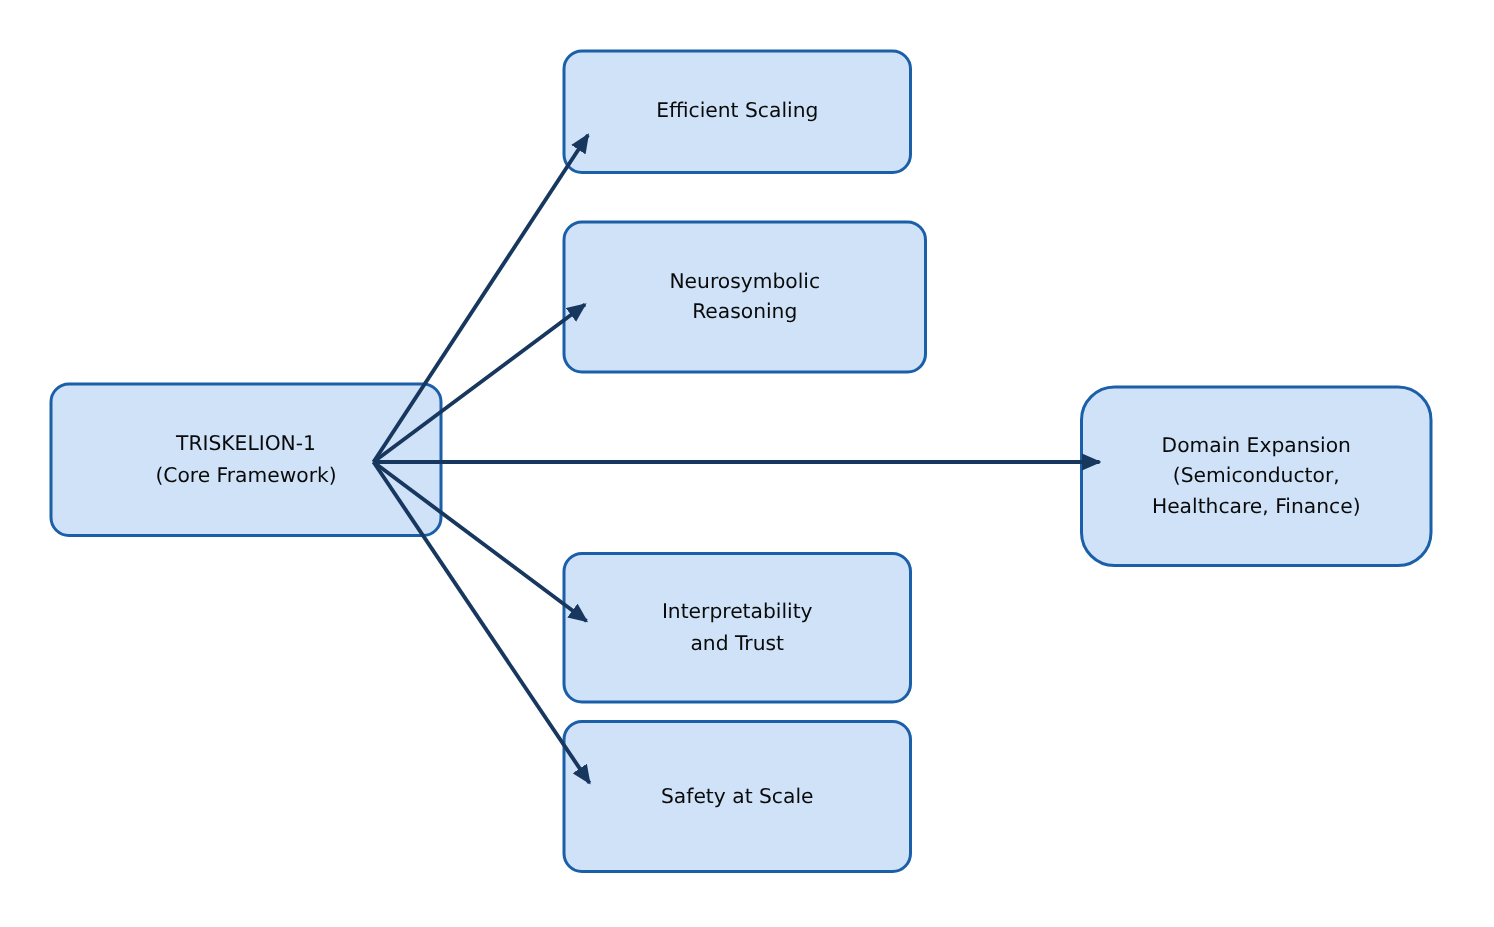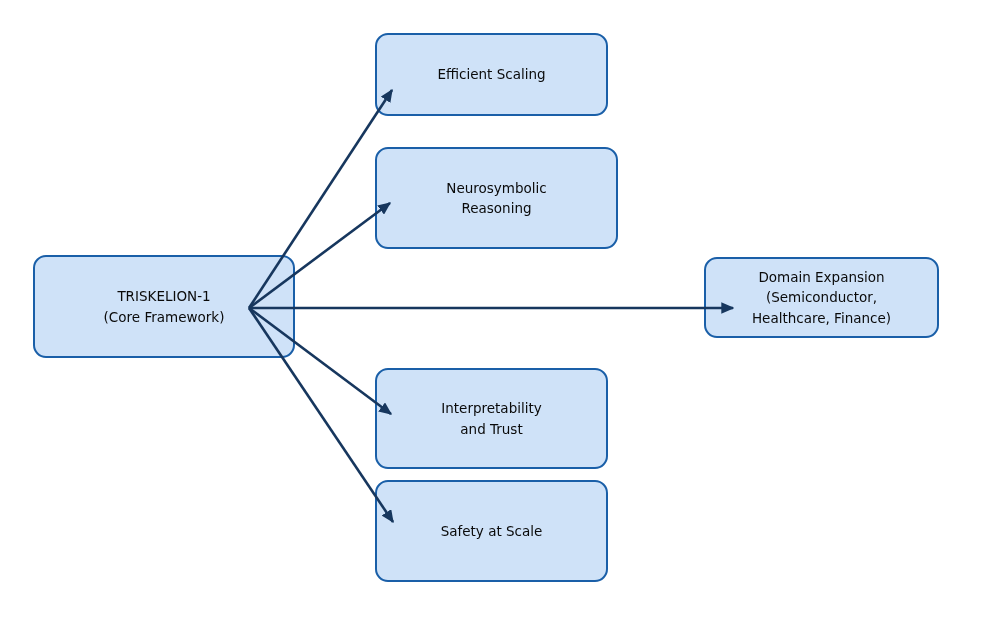--- a/index.html
+++ b/index.html
@@ -26,21 +26,21 @@
     justify-content: center;
     text-align: center;
     font-size: 13.5px;
     line-height: 1.5;
     color: var(--text, #0a0a0a);
     white-space: pre-line;
   }
   #node-core                     { left: 33px;  top: 255px; width: 262px; height: 103px; }
   #node-efficient-scaling        { left: 375px; top: 33px;  width: 233px; height: 83px; }
   #node-neurosymbolic-reasoning  { left: 375px; top: 147px; width: 243px; height: 102px; }
-  #node-domain-expansion         { left: 704px; top: 257px; width: 235px; height: 81px; }
+  #node-domain-expansion         { left: 720px; top: 257px; width: 235px; height: 121px; border-radius: 23px; }
   #node-interpretability-trust   { left: 375px; top: 368px; width: 233px; height: 101px; }
   #node-safety-at-scale          { left: 375px; top: 480px; width: 233px; height: 102px; }
   #edge-layer {
     position: absolute;
     left: 0;
     top: 0;
     width: 996px;
     height: 618px;
     pointer-events: none;
   }

